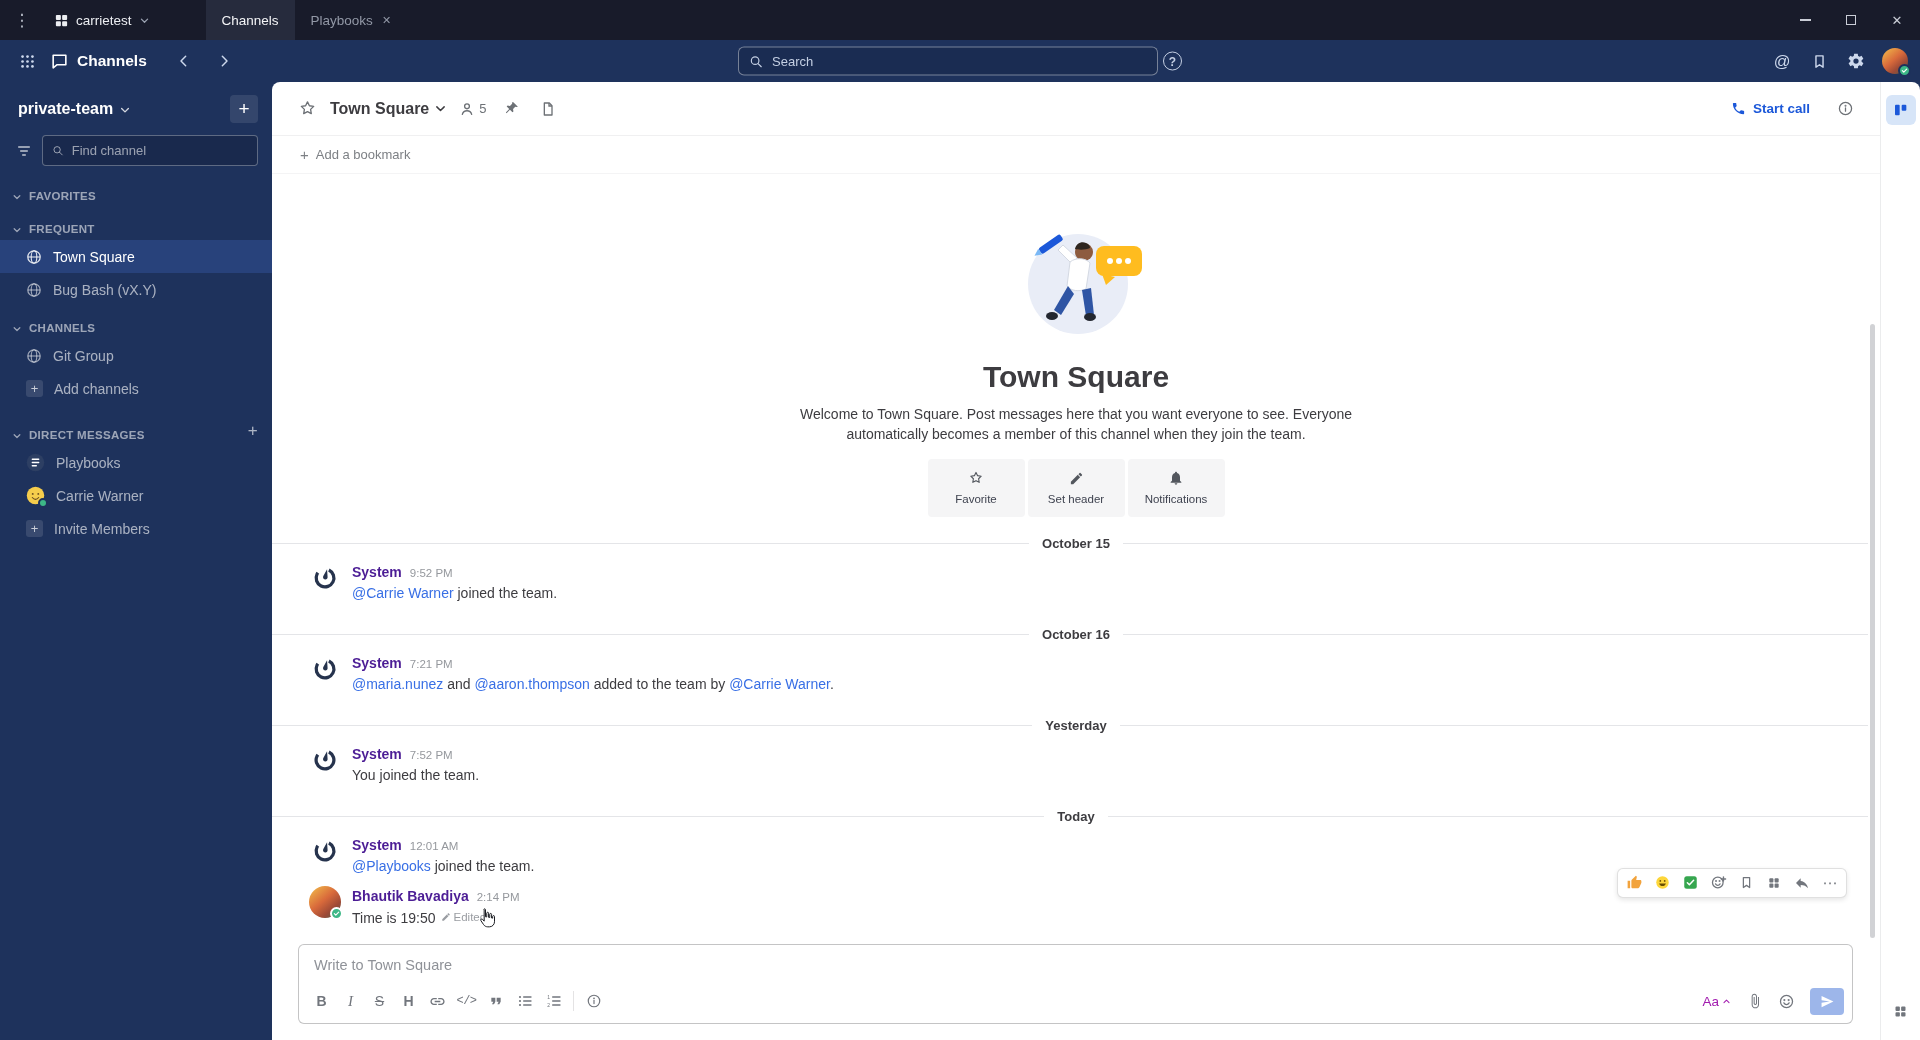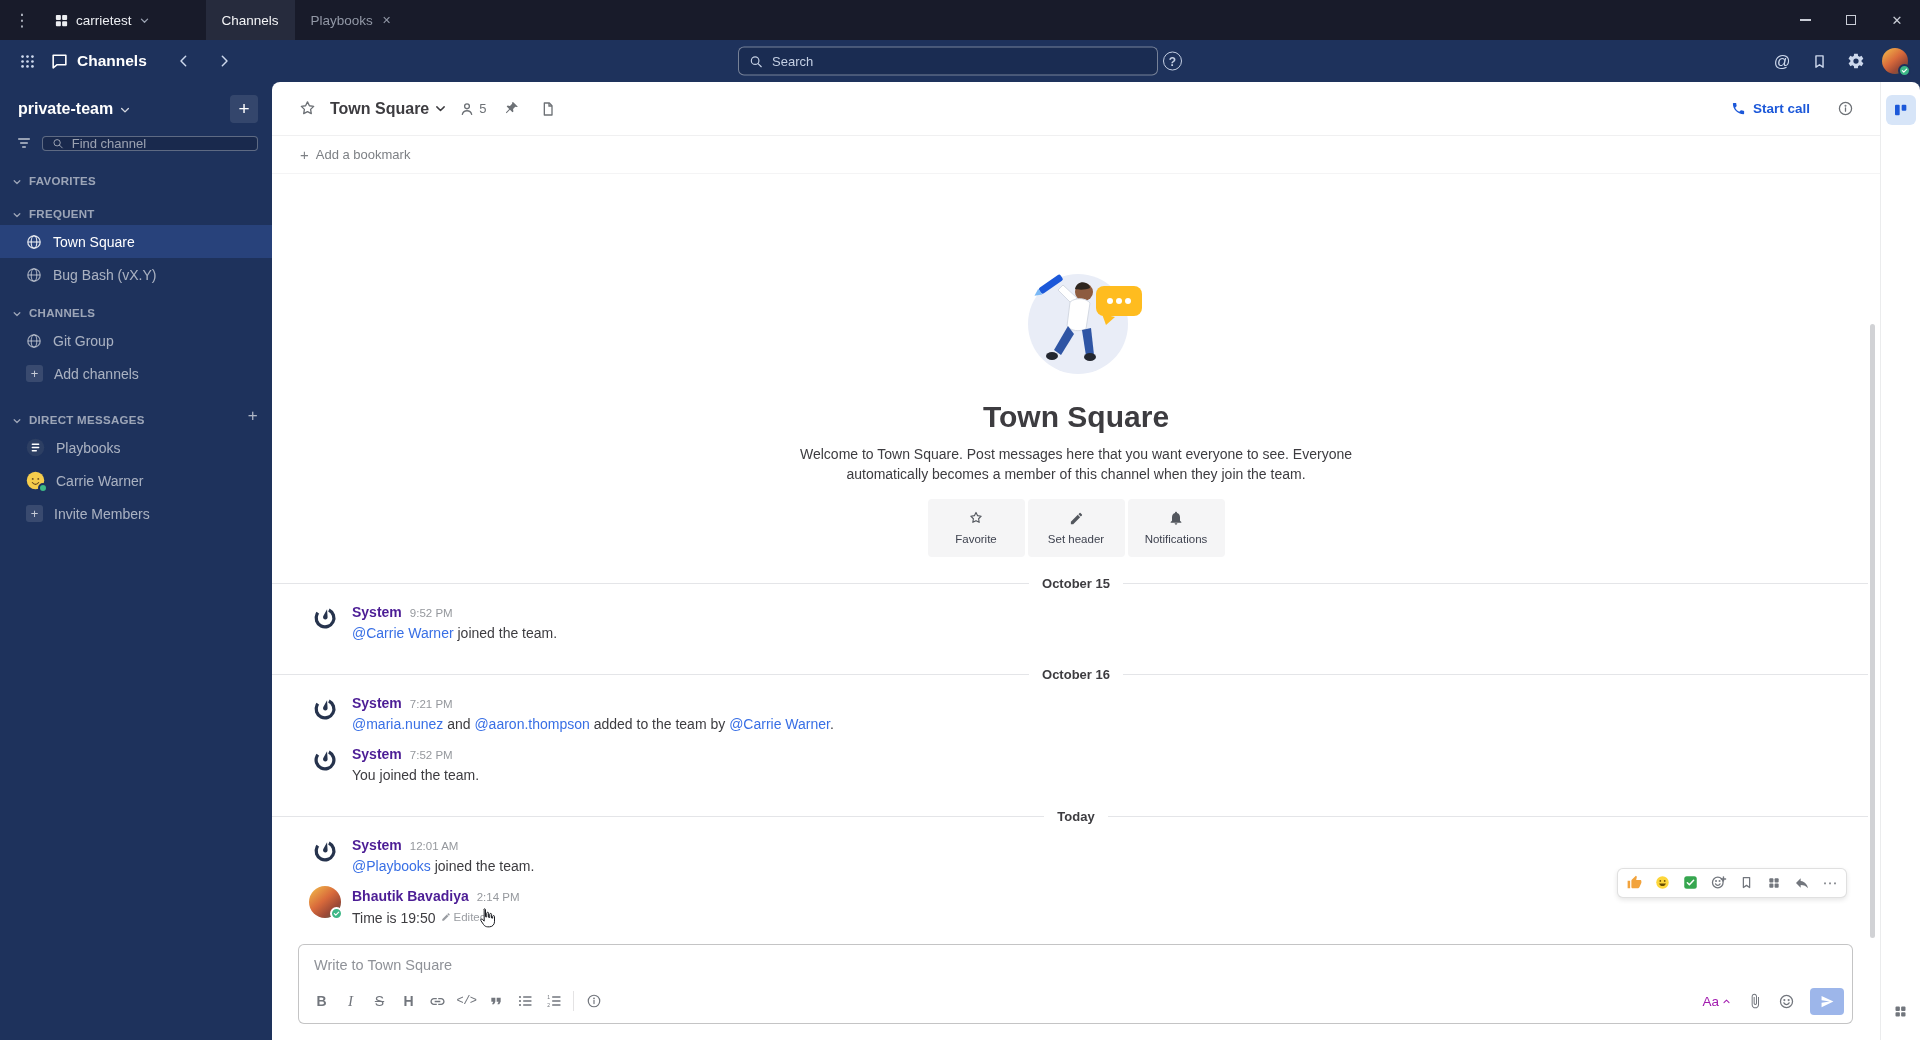--- a/index.html
+++ b/index.html
@@ -39,21 +39,21 @@
   .app-body{flex:1;display:flex;min-height:0;background:#1e325c;}
 
   
   .sidebar{width:272px;flex:0 0 272px;display:flex;flex-direction:column;color:rgba(255,255,255,0.64);overflow:hidden;}
   .team-header{display:flex;align-items:center;gap:6px;padding:13px 14px 9px 18px;color:#fff;}
   .team-name{font-size:16px;font-weight:700;}
   .team-caret{color:rgba(255,255,255,0.8);margin-top:2px;}
   .team-add{margin-left:auto;width:28px;height:28px;border-radius:4px;background:rgba(255,255,255,0.10);color:#fff;font-size:19px;display:flex;align-items:center;justify-content:center;}
   .sidebar-find{display:flex;align-items:center;gap:10px;padding:3px 14px 8px 16px;}
   .filter-icon{color:rgba(255,255,255,0.72);}
-  .find-box{flex:1;height:15px;background:rgba(0,0,0,0.16);border:1px solid rgba(255,255,255,0.30);border-radius:4px;display:flex;align-items:center;gap:8px;padding:0 9px;color:rgba(255,255,255,0.56);}
+  .find-box{flex:1;height:31px;background:rgba(0,0,0,0.16);border:1px solid rgba(255,255,255,0.30);border-radius:4px;display:flex;align-items:center;gap:8px;padding:0 9px;color:rgba(255,255,255,0.56);}
   .find-box input{background:transparent;border:none;outline:none;color:#fff;font-size:13px;width:100%;}
   .find-box input::placeholder{color:rgba(255,255,255,0.56);}
   .section{margin-top:11px;}
   .section-head{display:flex;align-items:flex-end;gap:7px;padding:5px 14px 5px 12px;font-size:11.5px;font-weight:700;letter-spacing:.3px;color:rgba(255,255,255,0.56);}
   .section-add{margin-left:auto;font-size:17px;font-weight:400;color:rgba(255,255,255,0.64);}
   .channel-item{display:flex;align-items:center;gap:11px;height:33px;padding:0 14px 0 26px;font-size:14px;color:rgba(255,255,255,0.62);}
   .channel-item .ci-icon{flex:0 0 auto;display:flex;color:rgba(255,255,255,0.56);}
   .channel-item.selected{background:#28427b;color:#fff;}
   .channel-item.selected .ci-icon{color:rgba(255,255,255,0.85);}
   .plus-box{width:17px;height:17px;border-radius:3px;background:rgba(255,255,255,0.12);display:flex;align-items:center;justify-content:center;font-size:13px;color:rgba(255,255,255,0.72);}
@@ -480,20 +480,21 @@
           </div>
           <div class="post-body">
             <div class="post-head">
                 <span class="post-user">System</span>
                 <span class="post-time">7:21 PM</span>
               </div>
             <div class="post-text"><a class="mention">@maria.nunez</a><span> and </span><a class="mention">@aaron.thompson</a><span> added to the team by </span><a class="mention">@Carrie Warner</a><span>.</span></div>
           </div>
         </div>
 
+        <div class="date-divider"><span class="date-label">Yesterday</span></div>
 
         <div class="post">
           <div class="post-avatar system-avatar">
             <svg width="26" height="26" viewBox="0 0 24 24">
                 <circle cx="12" cy="12" r="8.2" fill="none" stroke="#26334d" stroke-width="3" stroke-dasharray="40 11.5" transform="rotate(-64 12 12)"></circle>
                 <path d="M13.9 4l.5 7c.1 1.2-.8 2.2-2 2.3-1.2.1-2.2-.9-2.2-2.1 0-.5.2-1 .5-1.4z" fill="#26334d"></path>
               </svg>
           </div>
           <div class="post-body">
             <div class="post-head">

